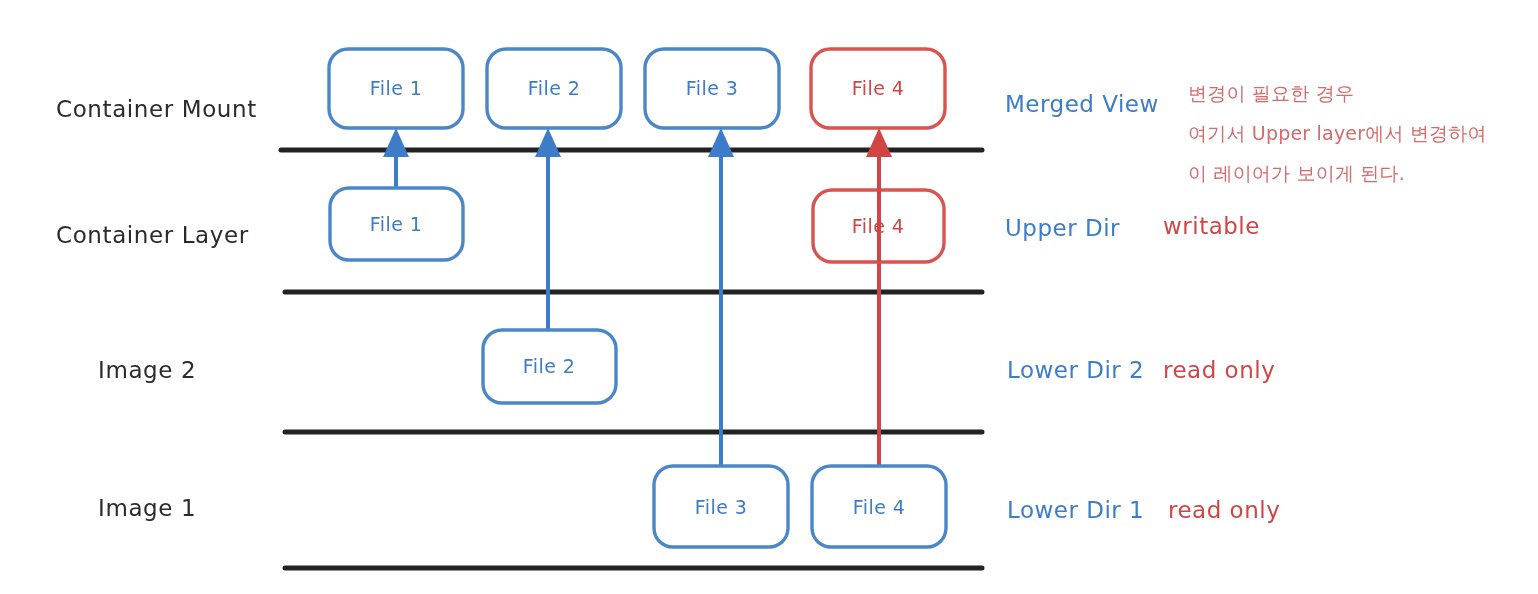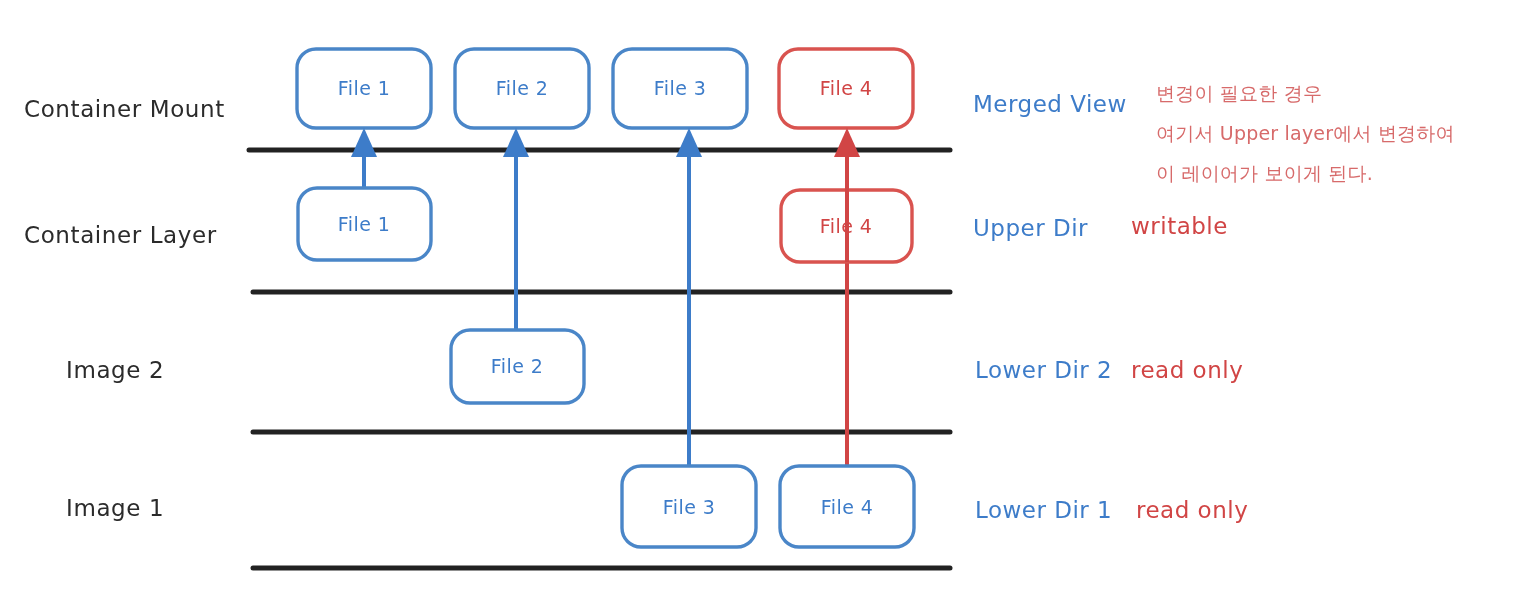--- a/index.html
+++ b/index.html
@@ -2,21 +2,21 @@
 <html><head>
 <meta charset="utf-8">
 <style>
   html,body{margin:0;padding:0;}
   body{
     width:1538px;height:594px;
     background:#ffffff;
     font-family:"DejaVu Sans","Liberation Sans",sans-serif;
     overflow:hidden;
   }
-  #stage{position:relative;width:1414px;height:594px;}
+  #stage{position:relative;width:1414px;height:594px;margin-left:32px;}
   svg#diagram{position:absolute;left:0;top:0;width:1538px;height:594px;}
 
   .layer-label{
     font-family:"DejaVu Sans","Liberation Sans",sans-serif;
     font-size:23px; fill:#2b2b2b; letter-spacing:0.6px;
   }
   .box-label{
     font-family:"DejaVu Sans","Liberation Sans",sans-serif;
     font-size:19px; letter-spacing:0.4px;
   }

